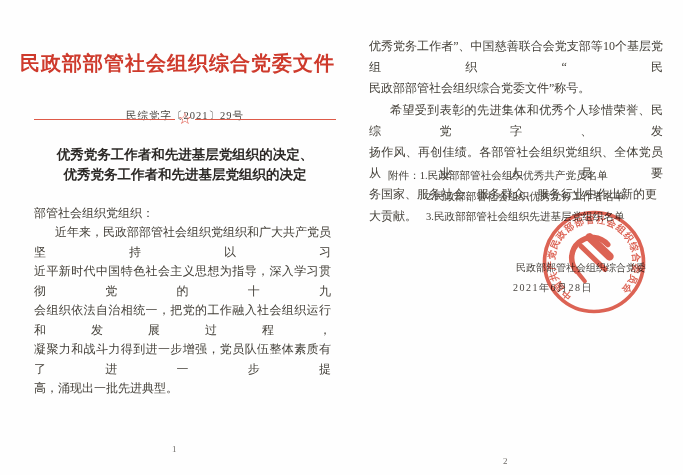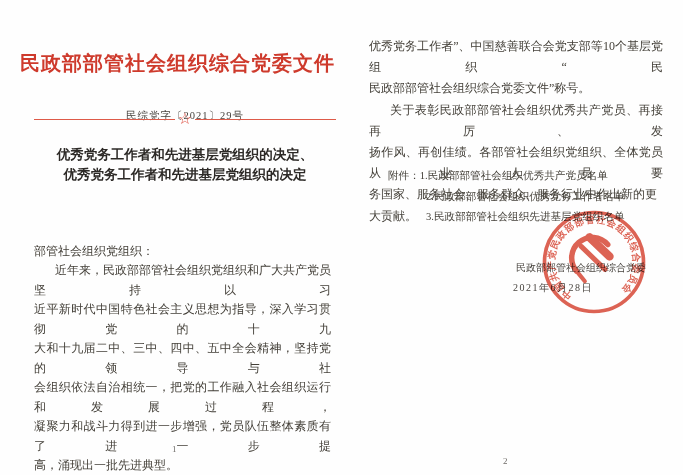--- a/index.html
+++ b/index.html
@@ -69,21 +69,20 @@
     color: #2d2a27;
   }
   .body-text {
     position: absolute;
     font-size: 12px;
     color: #444039;
   }
   .p1-body {
     top: 204px; left: 14px; width: 297px;
     line-height: 19.45px;
-    margin-top: 38px;
   }
   .p2-body {
     top: 36px; left: 14px; width: 294px;
     line-height: 21.2px;
   }
   .line.fill { text-align: justify; text-align-last: justify; }
   .line.end  { text-align: left; }
   .line.indent { text-indent: 21px; }
 
   .page-num {
@@ -148,36 +147,35 @@
 
     <div class="doc-title">
       <div>优秀党务工作者和先进基层党组织的决定、</div>
       <div>优秀党务工作者和先进基层党组织的决定</div>
     </div>
 
     <div class="body-text p1-body">
       <div class="line end">部管社会组织党组织：</div>
       <div class="line fill indent">近年来，民政部部管社会组织党组织和广大共产党员坚持以习</div>
       <div class="line fill">近平新时代中国特色社会主义思想为指导，深入学习贯彻党的十九</div>
-      <div class="line fill">大和十九届二中、三中、四中、五中全会精神，坚持党的领导与社</div>
       <div class="line fill">会组织依法自治相统一，把党的工作融入社会组织运行和发展过程，</div>
       <div class="line fill">凝聚力和战斗力得到进一步增强，党员队伍整体素质有了进一步提</div>
       <div class="line end">高，涌现出一批先进典型。</div>
 
     </div>
 
     <div class="page-num page-num-1">1</div>
   </div>
 
   <div class="page page-right">
 
     <div class="body-text p2-body">
       <div class="line fill">优秀党务工作者”、中国慈善联合会党支部等10个基层党组织“民</div>
       <div class="line end">民政部部管社会组织综合党委文件”称号。</div>
-      <div class="line fill indent">关于表彰民政部部管社会组织优秀共产党员、再接再厉、发</div>
+      <div class="line fill indent">希望受到表彰的先进集体和优秀个人珍惜荣誉、民综党字、发</div>
       <div class="line fill">扬作风、再创佳绩。各部管社会组织党组织、全体党员从业人员要</div>
       <div class="line end">务国家、服务社会、服务群众、服务行业中作出新的更大贡献。</div>
     </div>
 
     <div class="attachments">
       <div class="attach-row">
         <span>附件：</span><span>1.民政部部管社会组织优秀共产党员名单</span>
       </div>
       <div class="attach-row sub">2.民政部部管社会组织优秀党务工作者名单</div>
       <div class="attach-row sub">3.民政部部管社会组织先进基层党组织名单</div>

